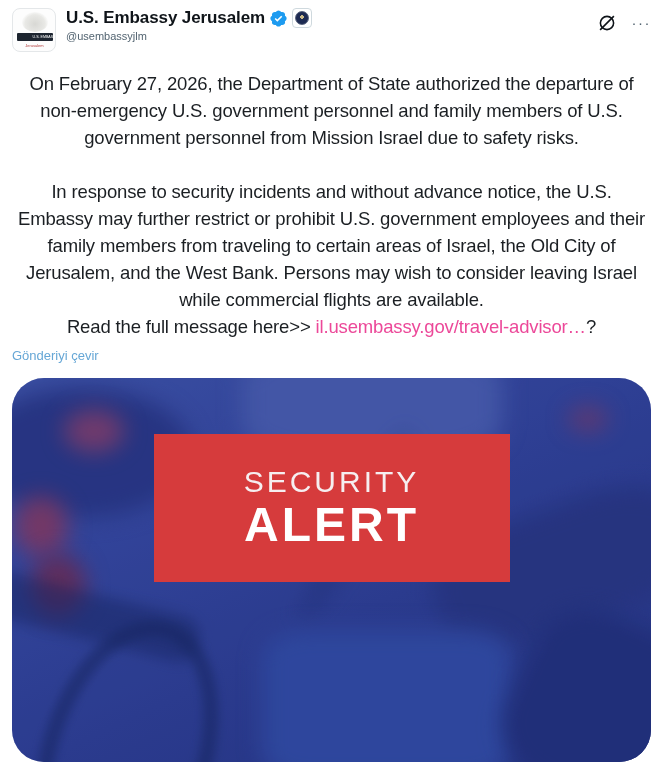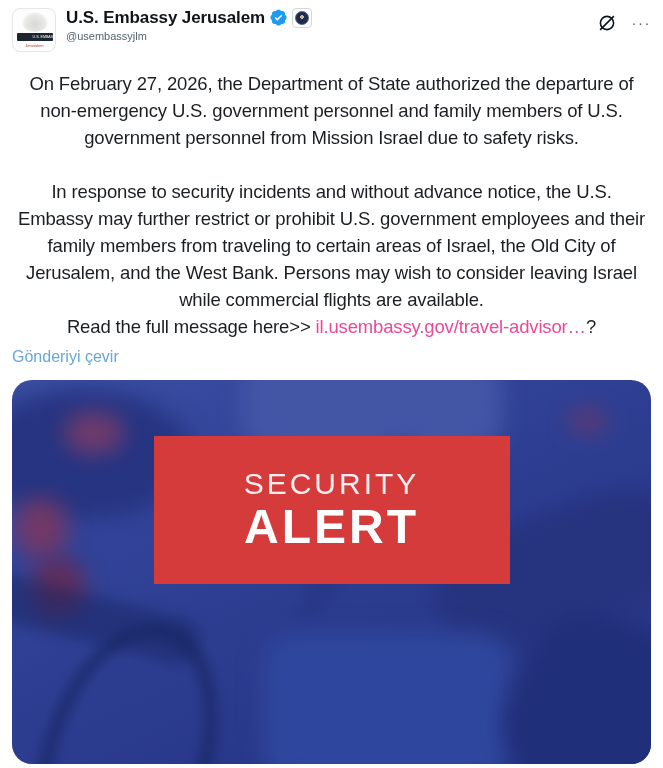--- a/index.html
+++ b/index.html
@@ -52,21 +52,21 @@
   }
   .avatar-bar span { display: inline-block; transform: scale(0.45); white-space: nowrap; }
   .avatar-city {
     position: absolute; left: 0; top: 33px; width: 100%;
     color: #b03a3a;
     font-size: 8px; line-height: 8px; text-align: center;
   }
   .avatar-city span { display: inline-block; transform: scale(0.5); white-space: nowrap; }
 
   .name-block { margin-left: 10px; flex: 1 1 auto; min-width: 0; }
-  .name-row { display: flex; align-items: flex-start; gap: 4px; }
+  .name-row { display: flex; align-items: flex-end; gap: 4px; }
   .display-name {
     font-size: 17px;
     font-weight: 700;
     color: #0f1419;
     letter-spacing: -0.1px;
     cursor: pointer;
     text-decoration: none;
   }
   .verified-badge { width: 19px; height: 19px; flex: none; cursor: pointer; }
   .affiliate-badge {
@@ -111,33 +111,33 @@
   .post-text p { margin: 0 0 27px 0; }
   .post-text p.no-gap { margin-bottom: 0; }
   .tweet-link {
     color: #ec4899;
     text-decoration: none;
     cursor: pointer;
   }
   .translate-link {
     display: inline-block;
     margin-top: 8px;
-    font-size: 16px;
+    font-size: 13px;
     color: #66a7d6;
     text-decoration: none;
     cursor: pointer;
   }
 
   
   .post-image {
     position: relative;
     margin-top: 14px;
     width: 639px;
     height: 384px;
-    border-radius: 20px;
+    border-radius: 32px;
     overflow: hidden;
     cursor: pointer;
     background: linear-gradient(155deg, #3e53a6 0%, #33459b 30%, #2b3b8e 58%, #22307b 100%);
   }
   .blur-shape { position: absolute; filter: blur(11px); border-radius: 50%; }
   .bs-dark-topleft   { left: -40px; top: 10px;  width: 220px; height: 130px; background: #26337f; }
   .bs-light-topmid   { left: 230px; top: -30px; width: 260px; height: 110px; background: #485cab; border-radius: 30%; }
   .bs-red-1 { left: 52px;  top: 32px;  width: 60px; height: 42px; background: rgba(158,62,92,.75); }
   .bs-red-2 { left: 2px;   top: 118px; width: 54px; height: 60px; background: rgba(150,52,80,.8); }
   .bs-red-3 { left: 18px;  top: 176px; width: 56px; height: 62px; background: rgba(120,36,64,.8); }

